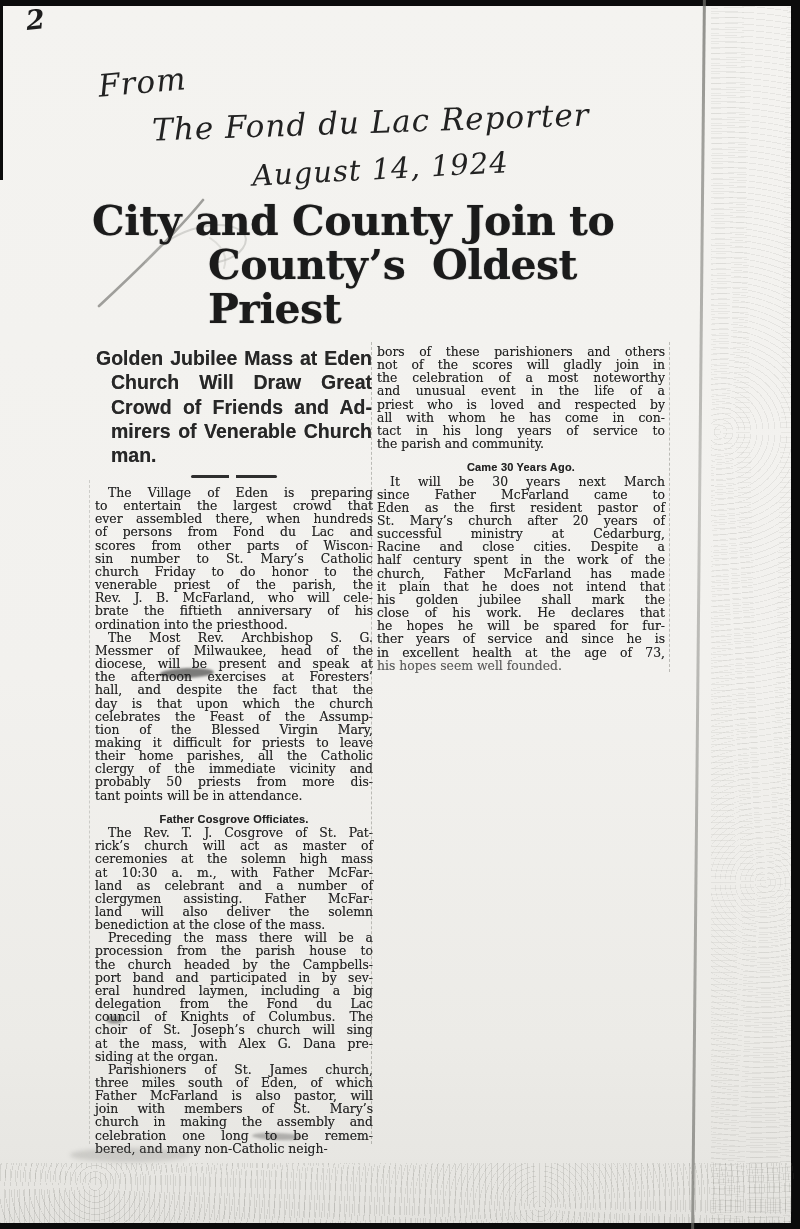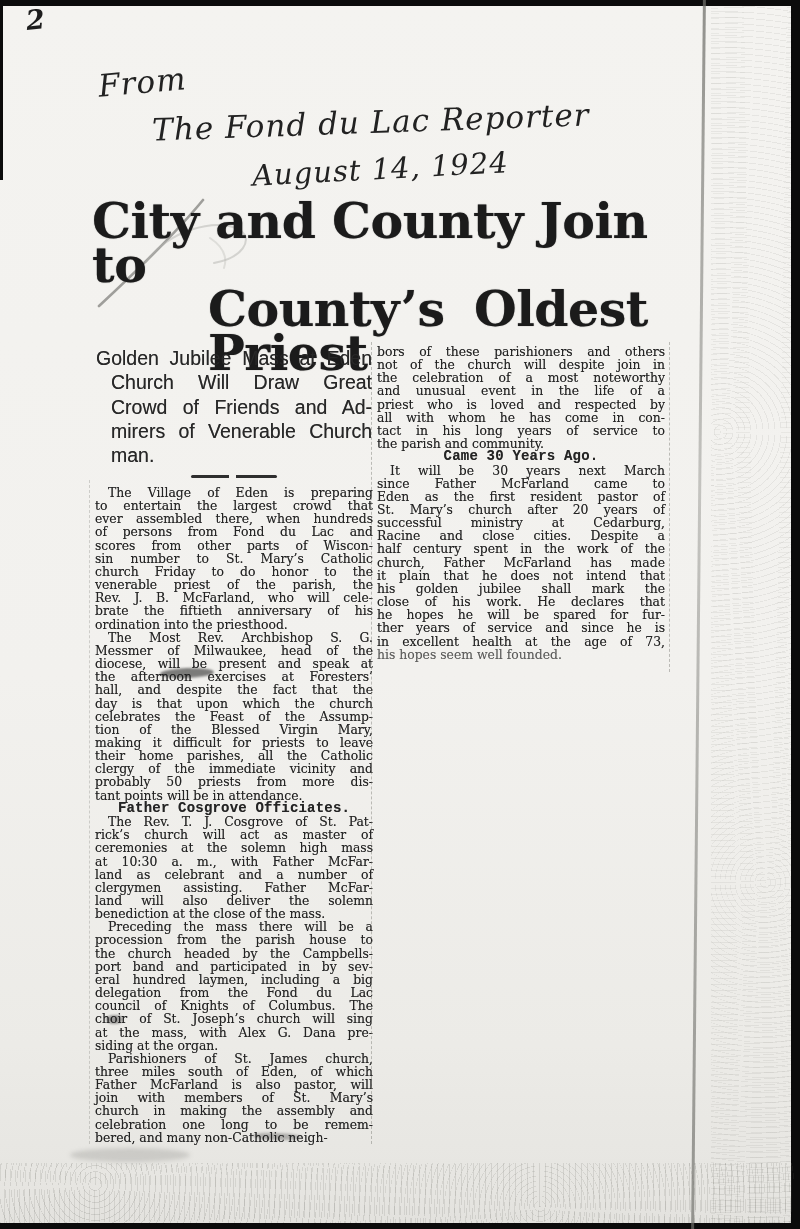--- a/index.html
+++ b/index.html
@@ -28,45 +28,45 @@
   
   .hw{position:absolute;font-family:"DejaVu Serif", serif;font-style:italic;color:#222;
       letter-spacing:1px;white-space:nowrap;}
   .corner-mark{position:absolute;left:26px;top:4px;font-size:27px;font-weight:bold;
       font-style:italic;transform:rotate(-6deg);color:#1d1d1d;}
   .hw1{left:98px;top:64px;font-size:31px;transform:rotate(-5deg);}
   .hw2{left:152px;top:104px;font-size:31px;transform:rotate(-2deg);}
   .hw3{left:252px;top:152px;font-size:29px;transform:rotate(-3deg);}
   
   .headline{position:absolute;left:92px;top:199px;width:590px;color:#1b1b1b;
-    font-weight:700;font-size:49px;line-height:44px;letter-spacing:-0.5px;
+    font-weight:700;font-size:41px;line-height:44px;letter-spacing:-0.5px;
     text-shadow:0 0 1px rgba(27,27,27,.55);}
   .headline .hl2{margin-left:52px;}
   .headline .hl3{margin-left:116px;word-spacing:13px;}
   
   .deck{position:absolute;left:96px;top:346px;width:276px;
-    font-family:"Liberation Sans", sans-serif;font-weight:400;
+    font-family:"Liberation Sans", sans-serif;font-weight:700;
     font-size:19.5px;line-height:24.3px;color:#272727;
     text-shadow:0 0 .6px rgba(20,20,20,.55);}
   .deck .tline{margin-left:15px;}
   .deck .tline.first{margin-left:0;}
   .divider{position:absolute;left:191px;top:475px;width:86px;height:3px;
     background:linear-gradient(90deg,#2e2e2e 0 44%,transparent 44% 52%,#2e2e2e 52% 100%);
     border-radius:2px;}
   
   .col{position:absolute;font-size:12.4px;line-height:13.15px;color:#242424;
     text-shadow:0 0 .4px rgba(25,25,25,.45);}
   .col.left{left:95px;top:486px;width:278px;}
   .col.right{left:377px;top:345px;width:288px;}
   .tline{text-align:justify;text-align-last:justify;}
   .tline.last{text-align-last:left;}
   .col .tline.first{text-indent:13px;}
   .col .para.no-indent .tline.first{text-indent:0;}
-  .subhead{font-family:Liberation Mono, monospace;font-weight:700;
-    font-size:14px;line-height:13.3px;text-align:center;letter-spacing:.2px;}
+  .subhead{font-family:Liberation Sans, sans-serif;font-weight:700;
+    font-size:11px;line-height:13.3px;text-align:center;letter-spacing:.2px;margin-top:11px;}
   .col.right .para:last-child .tline.last{opacity:.72;filter:blur(.3px);}
   
   .rule{position:absolute;border-left:1px dashed rgba(120,120,112,.45);}
   .rule.mid{left:371px;top:342px;height:802px;}
   .rule.leftedge{left:89px;top:480px;height:664px;border-left-color:rgba(120,120,112,.3);}
   .rule.rightedge{left:669px;top:342px;height:330px;}
   
   .smudge{position:absolute;background:rgba(25,25,25,.55);border-radius:50%;filter:blur(1.2px);}
   .pencil-svg{position:absolute;left:0;top:0;pointer-events:none;}
   .smear{position:absolute;background:rgba(120,120,114,.25);border-radius:50%;filter:blur(2px);}
@@ -168,21 +168,21 @@
         <div class="tline">Father McFarland is also pastor, will</div>
         <div class="tline">join with members of St. Mary’s</div>
         <div class="tline">church in making the assembly and</div>
         <div class="tline">celebration one long to be remem-</div>
         <div class="tline last">bered, and many non-Catholic neigh-</div>
       </div>
     </div>
   <div class="col right">
       <div class="para no-indent">
         <div class="tline first">bors of these parishioners and others</div>
-        <div class="tline">not of the church will despite join in</div>
+        <div class="tline">not of the scores will gladly join in</div>
         <div class="tline">the celebration of a most noteworthy</div>
         <div class="tline">and unusual event in the life of a</div>
         <div class="tline">priest who is loved and respected by</div>
         <div class="tline">all with whom he has come in con-</div>
         <div class="tline">tact in his long years of service to</div>
         <div class="tline last">the parish and community.</div>
       </div>
       <div class="subhead">Came 30 Years Ago.</div>
       <div class="para">
         <div class="tline first">It will be 30 years next March</div>

